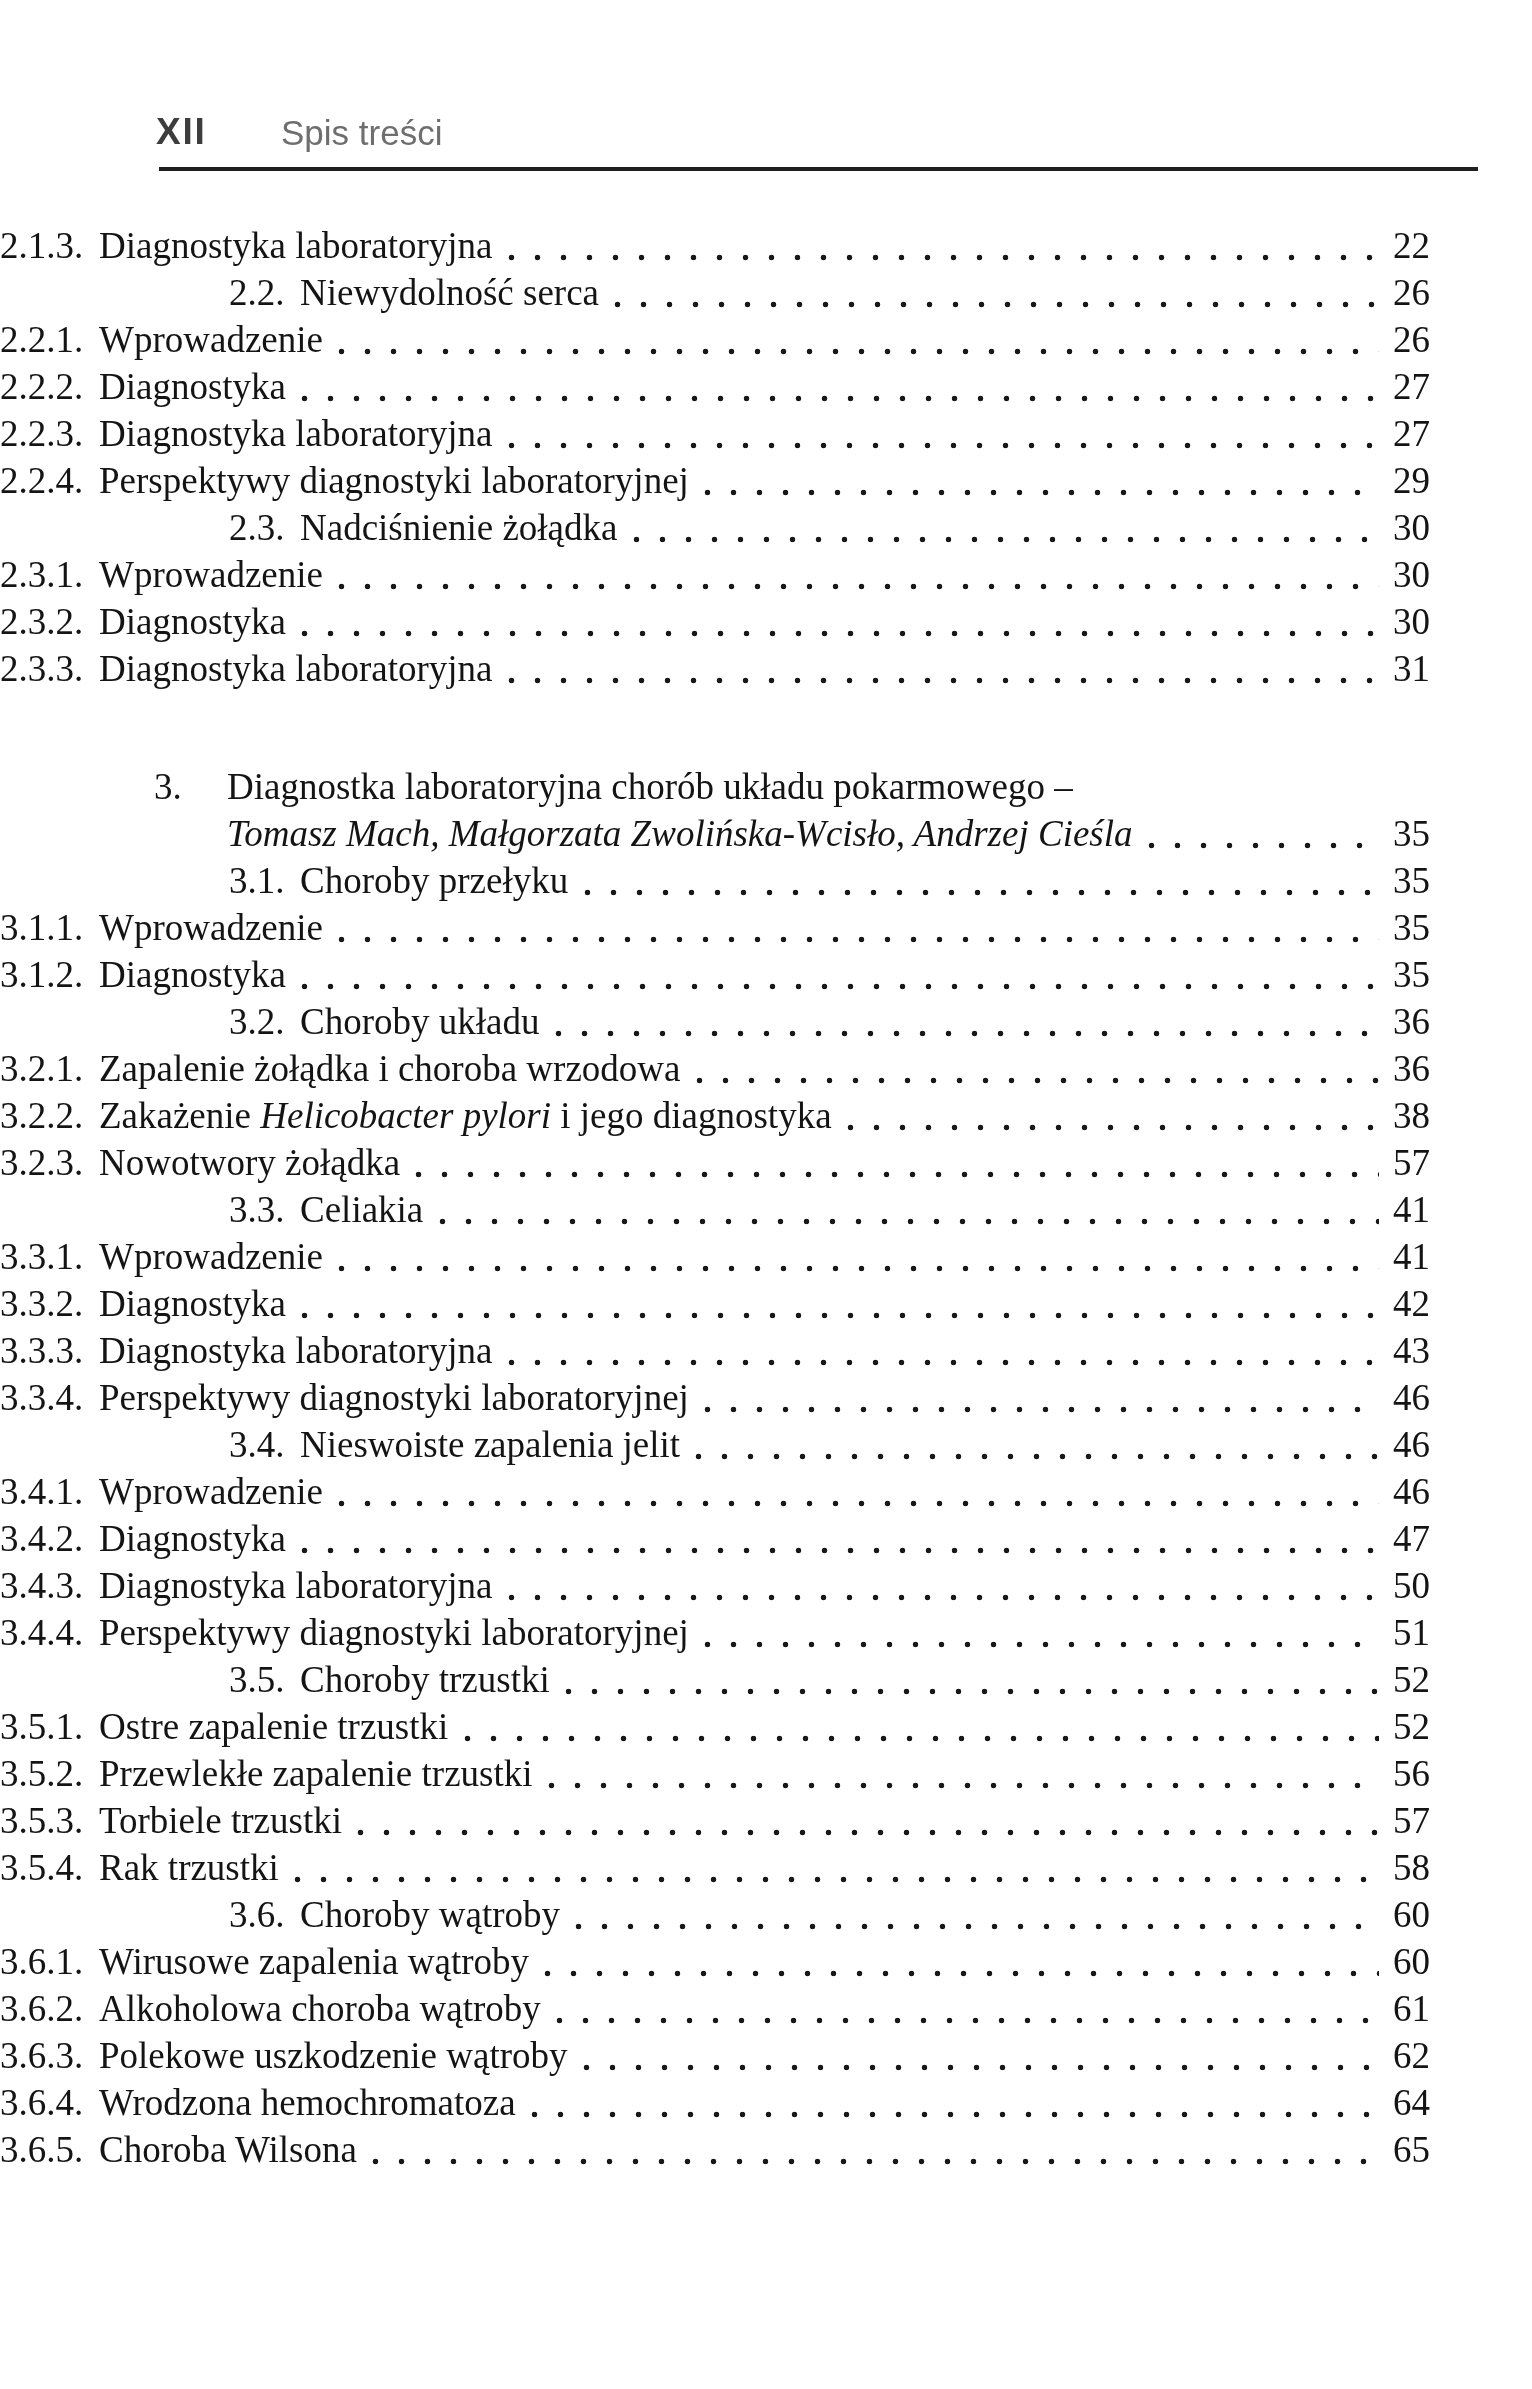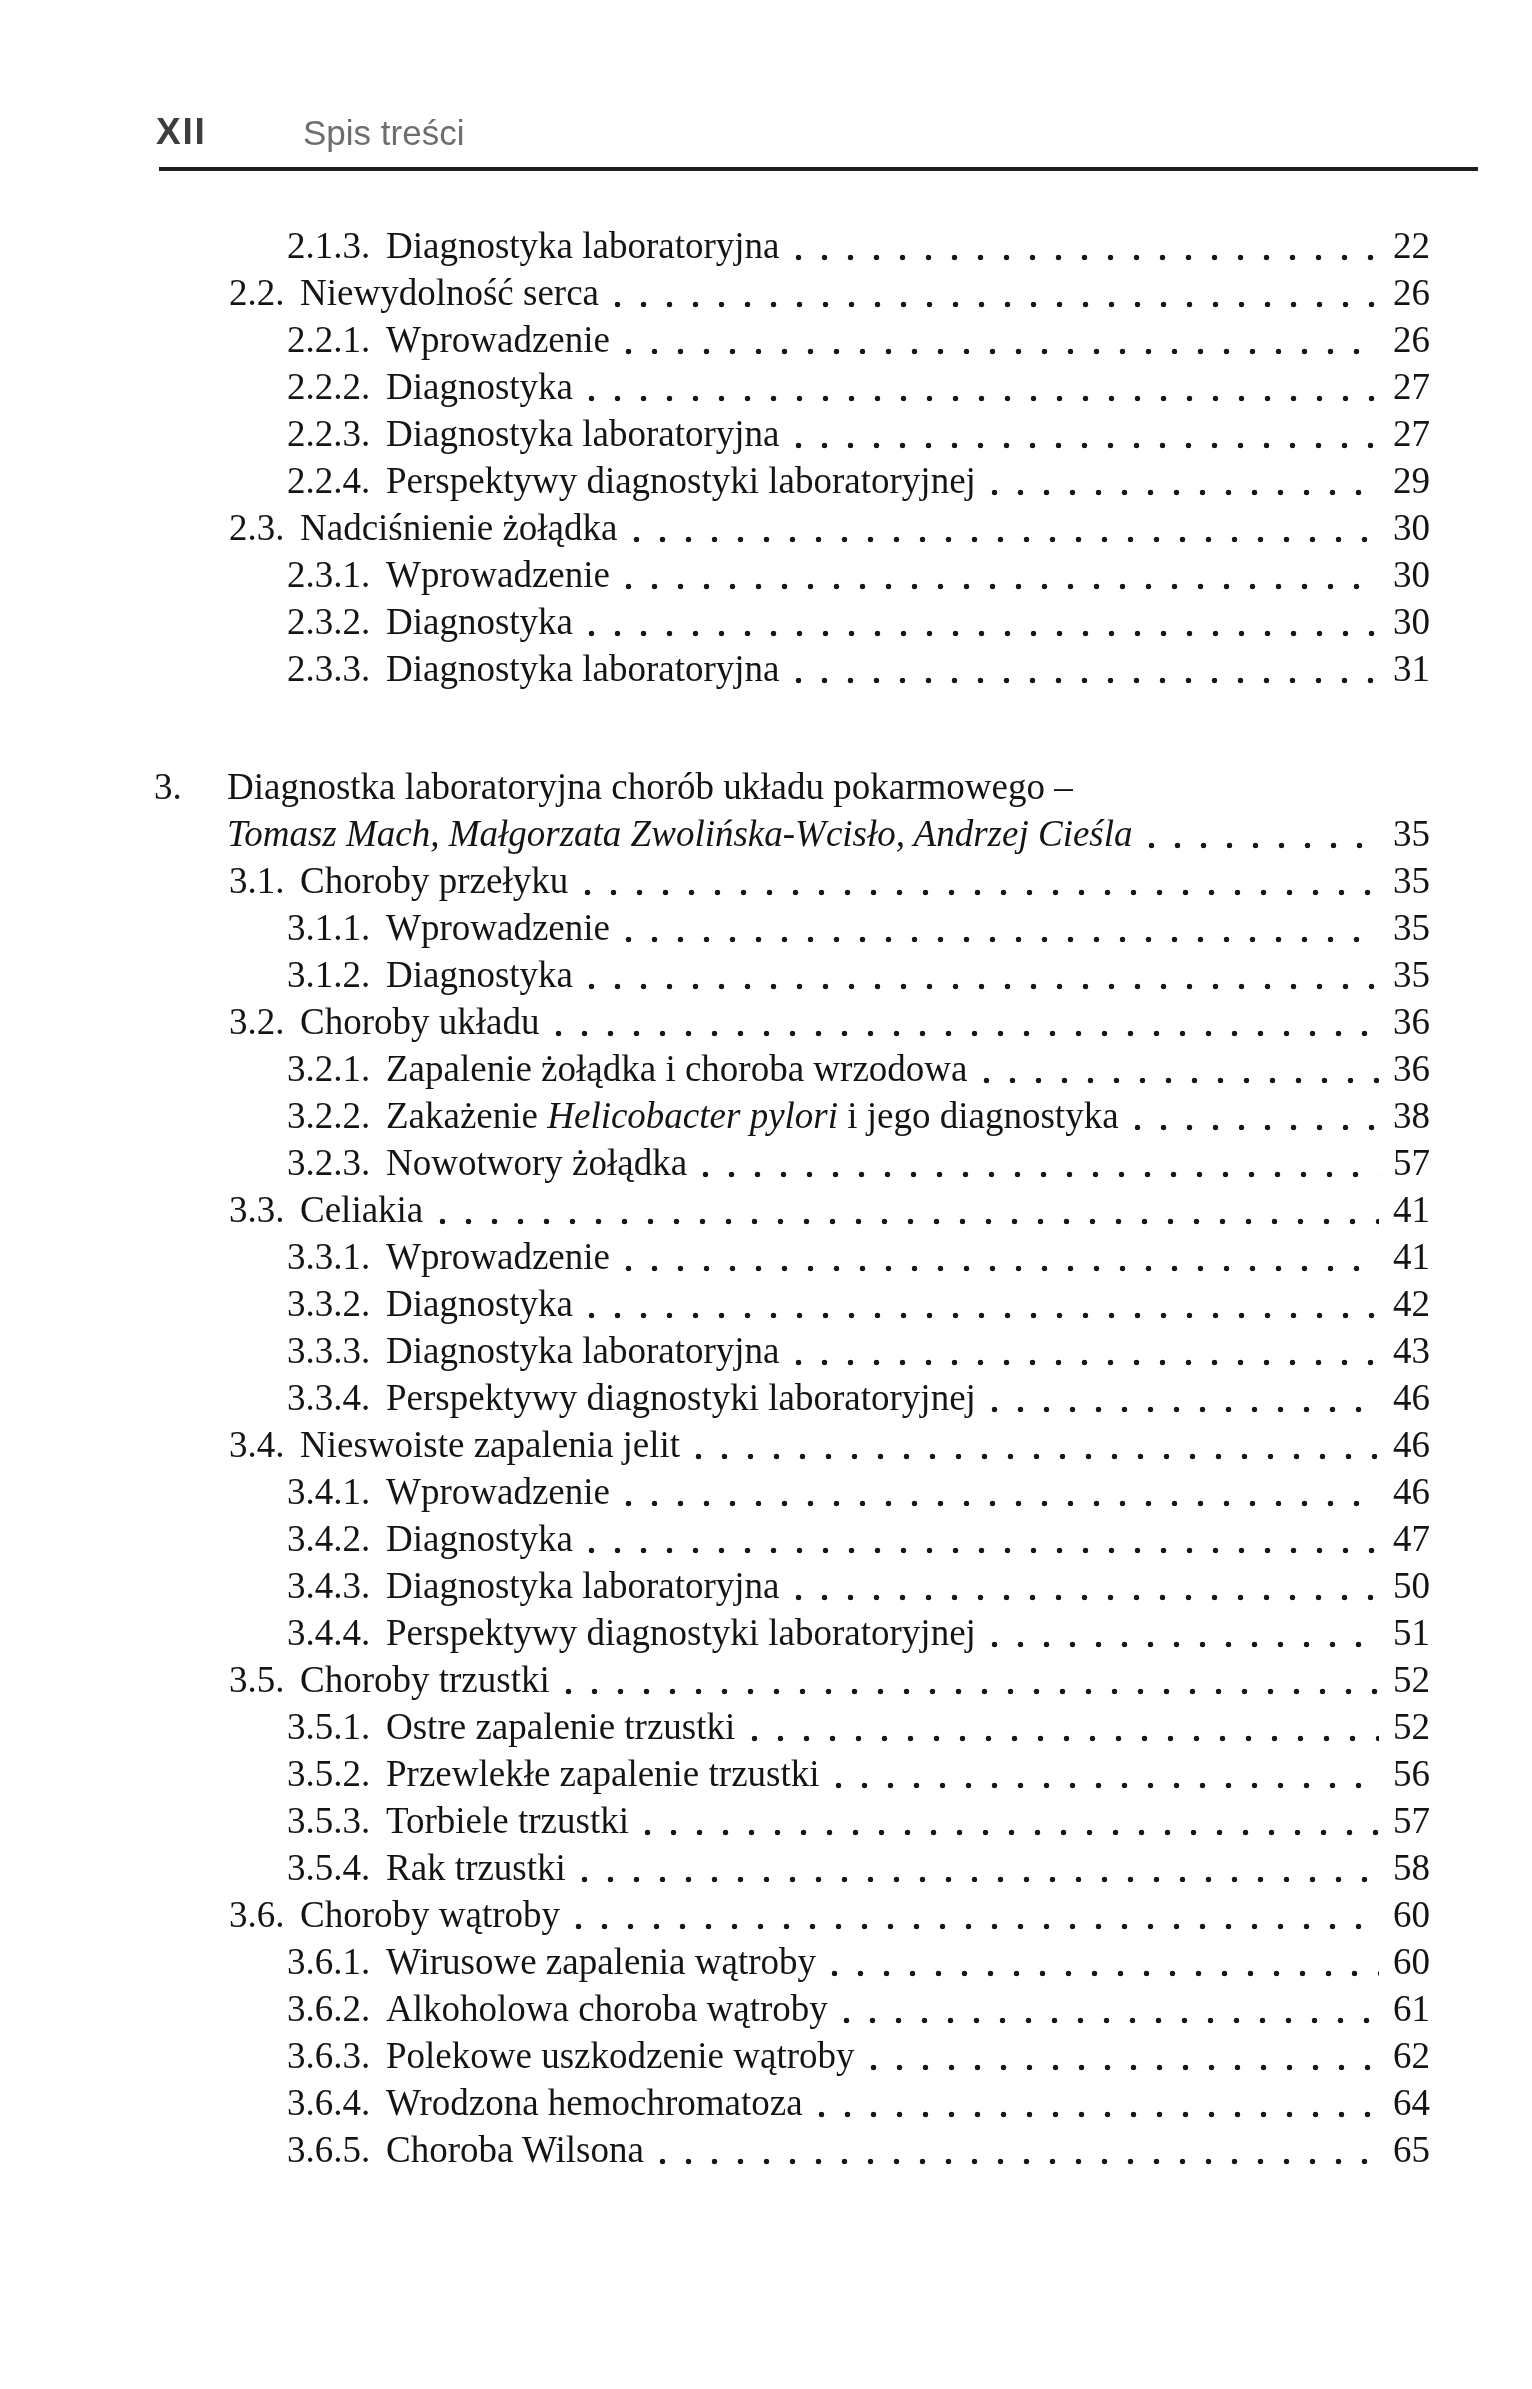--- a/index.html
+++ b/index.html
@@ -19,21 +19,21 @@
     left: 156px;
     top: 111px;
     font-family: "Liberation Sans", sans-serif;
     font-size: 37px;
     font-weight: 700;
     color: #3d3d3d;
     letter-spacing: 1.8px;
   }
   .running {
     position: absolute;
-    left: 303px;
+    left: 281px;
     top: 113px;
     font-family: "Liberation Sans", sans-serif;
     font-size: 35px;
     font-weight: 400;
     color: #6e6e6e;
   }
   .rule {
     position: absolute;
     left: 159px;
     top: 167px;
@@ -56,21 +56,21 @@
     line-height: 47px;
     font-size: 37px;
     padding-right: 55px;
     white-space: nowrap;
   }
   .row .num { flex: 0 0 auto; }
   .lvl1 { padding-left: 154px; }
   .lvl1 .num { width: 73px; }
   .lvl2 { padding-left: 229px; }
   .lvl2 .num { width: 71px; }
-  .lvl3 { padding-left: 287px; }
+  .lvl3 { }
   .lvl3 .num { width: 99px; }
   .lvlc { padding-left: 227px; }
   .gap { margin-top: 71px; }
 
   .title { flex: 0 1 auto; white-space: pre; overflow: hidden; }
   .it { font-style: italic; }
 
   .dots {
     flex: 1 1 auto;
     align-self: flex-end;

